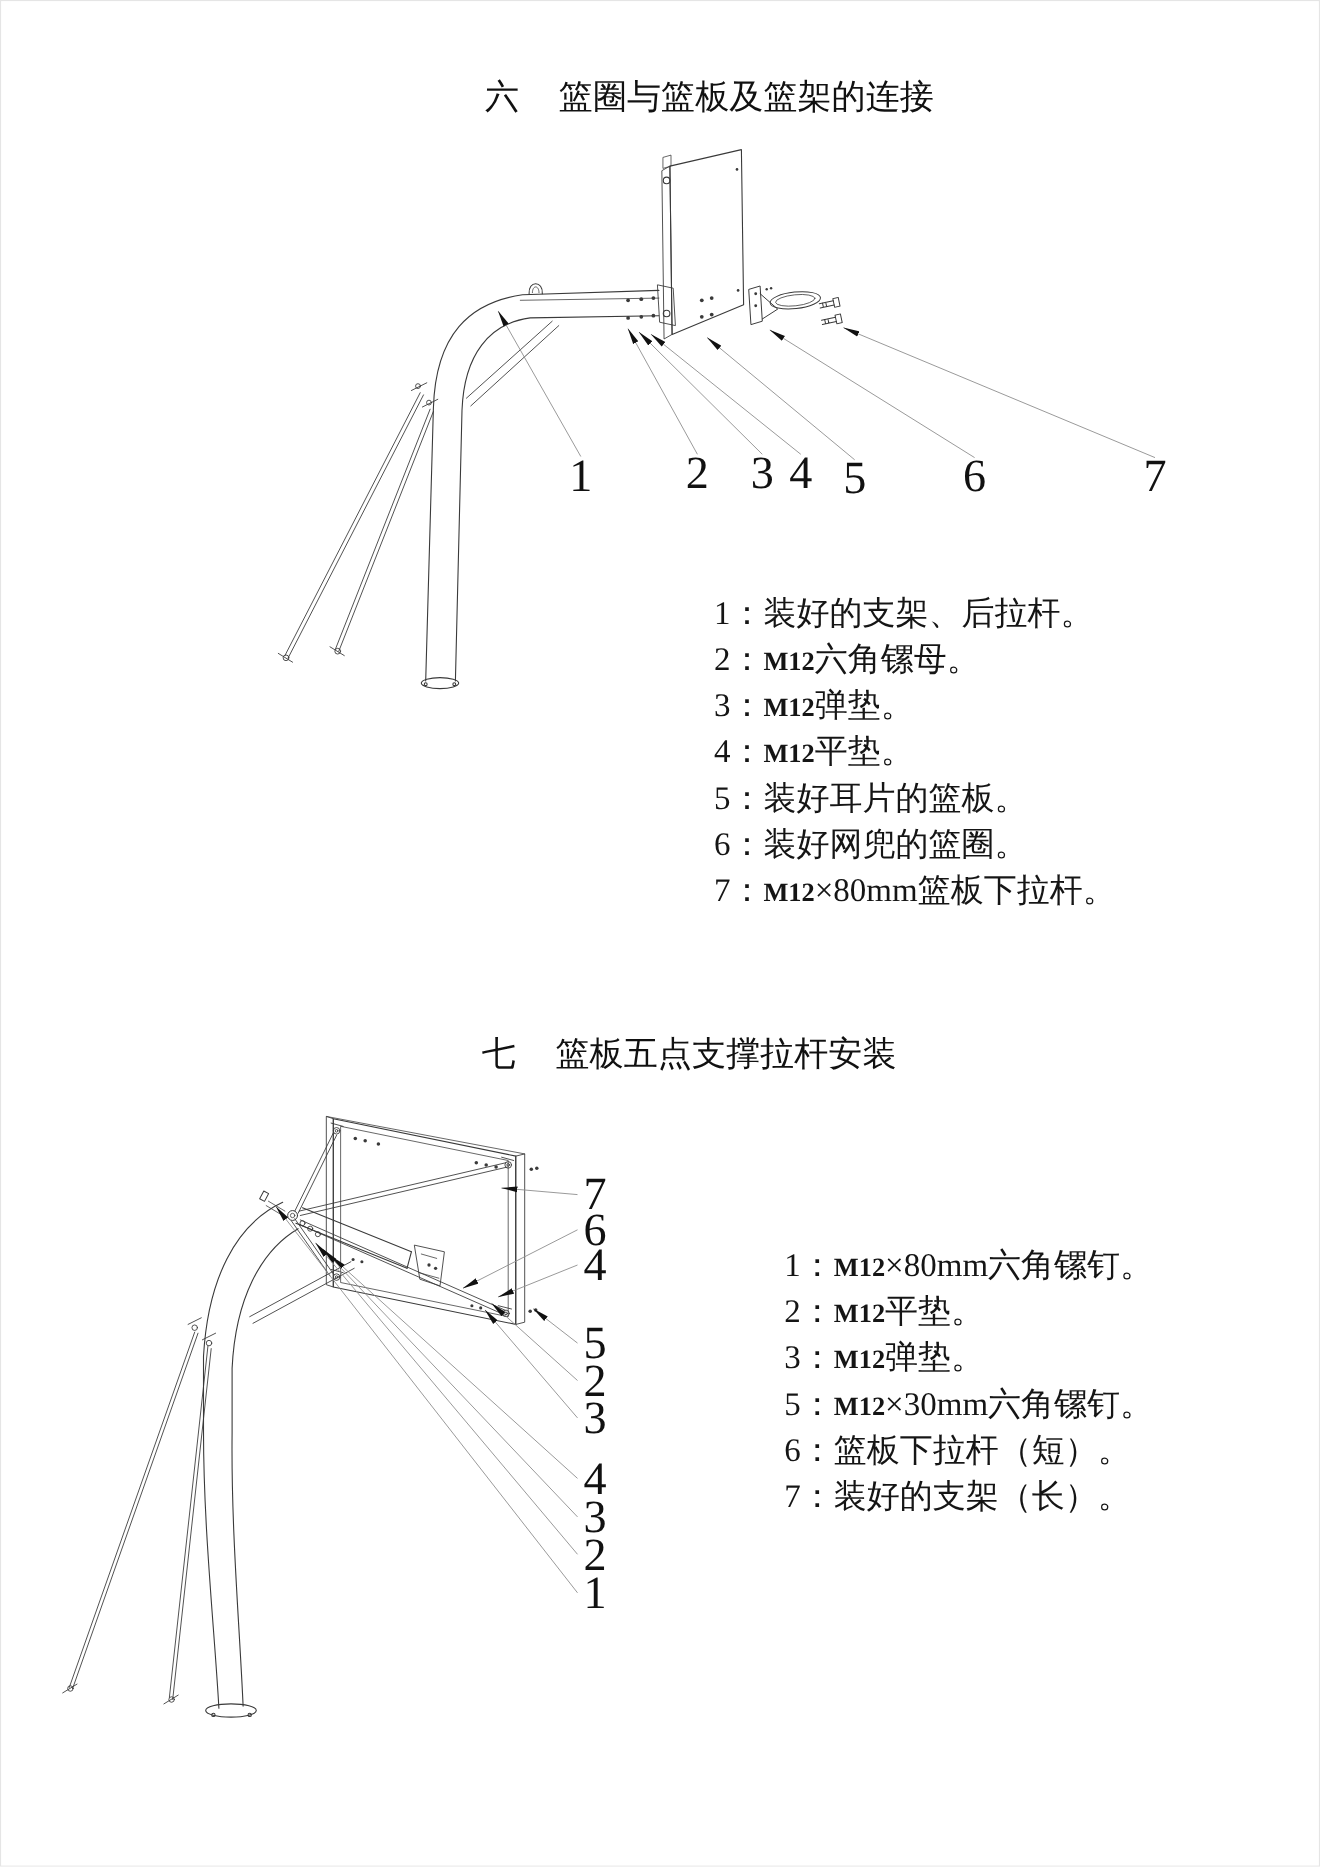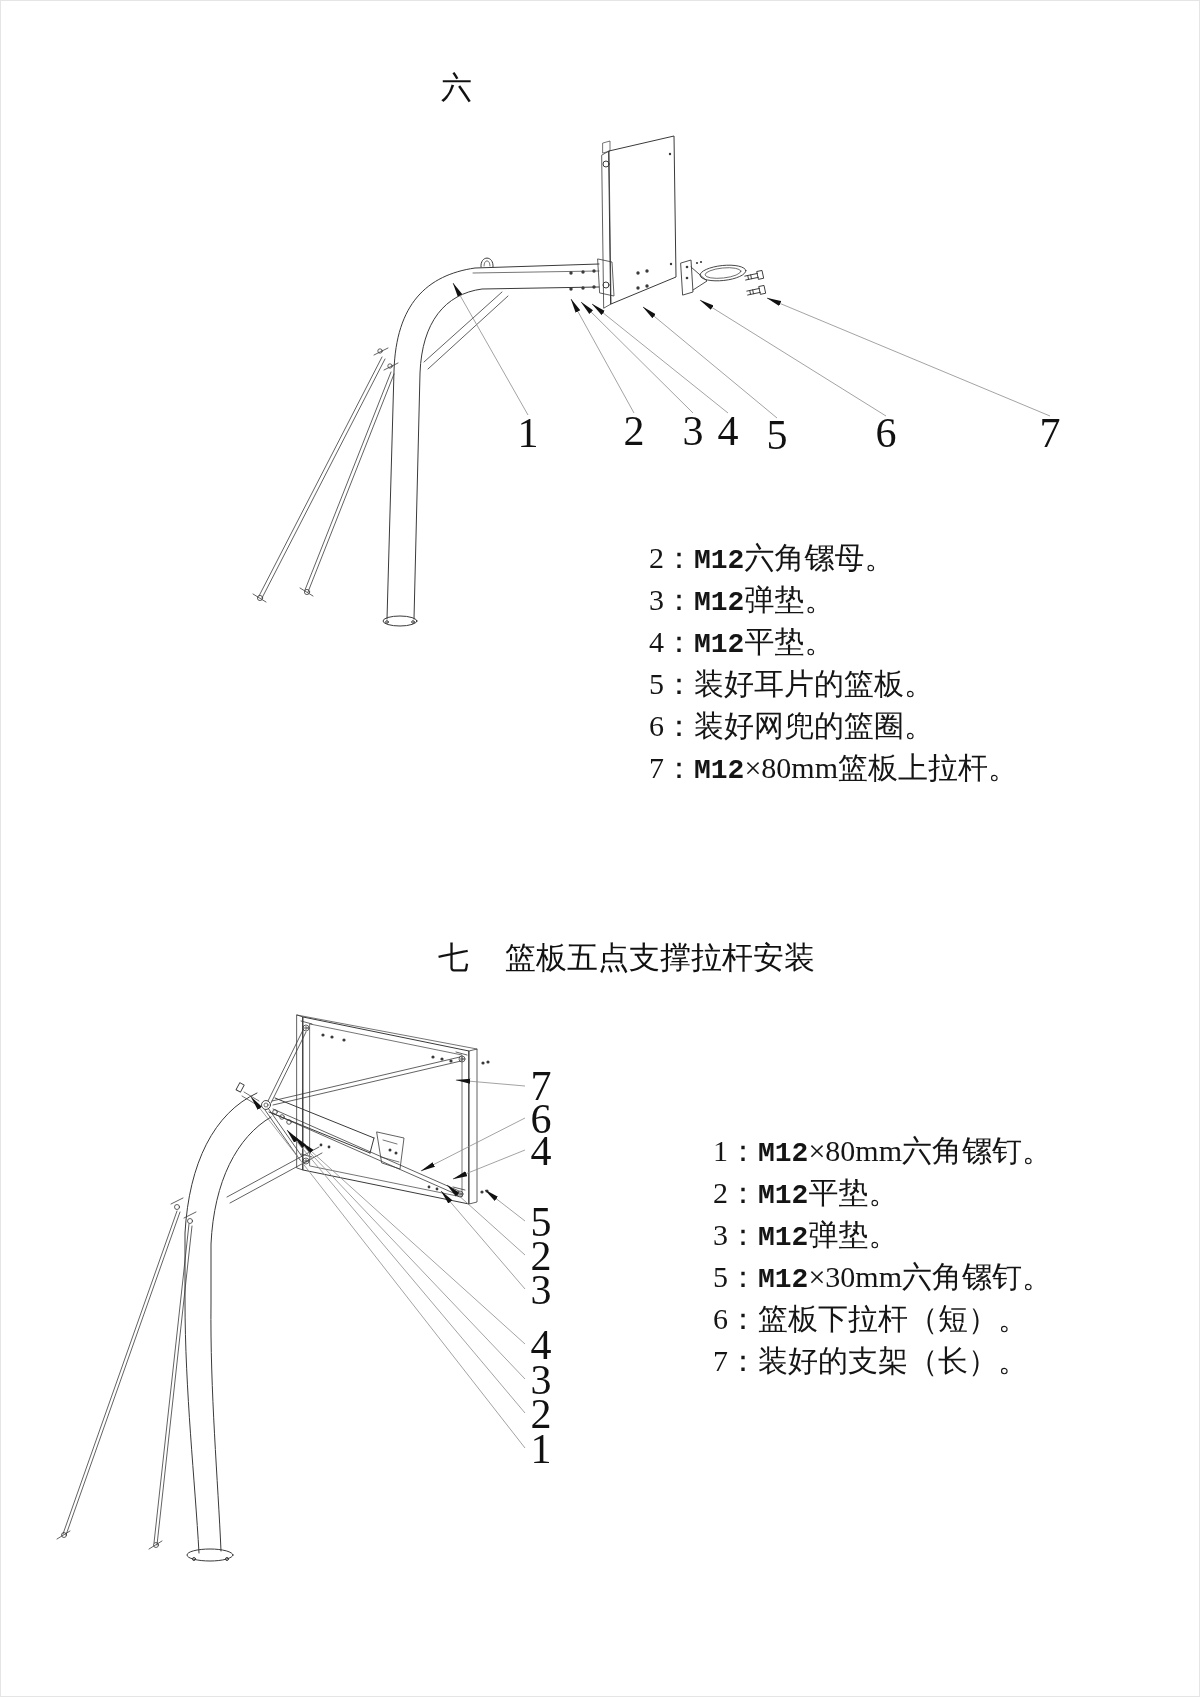--- a/index.html
+++ b/index.html
@@ -33,23 +33,23 @@
     white-space:nowrap;
   }
   .part-item{
     height:42px;
     line-height:42px;
     font-size:30px;
     color:#151515;
   }
   .p-label{font-family:"Liberation Serif","DejaVu Serif",serif;}
   .p-m{
-    font-family:Liberation Mono, monospace;
+    font-family:Liberation Serif, serif;
     font-weight:bold;
-    font-size:28px;
+    font-size:24px;
   }
   .p-size{font-family:Liberation Serif, serif;}
   .p-text{font-family:"Liberation Serif","DejaVu Serif",serif;}
   .co{
     position:absolute;
     transform:translate(-50%,-50%);
     font-family:"Liberation Serif","DejaVu Serif",serif;
     font-size:42px;
     line-height:42px;
     color:#111;
@@ -245,37 +245,39 @@
       <path marker-end="url(#arr)" d="M524,1288 L440,1190"></path>
       <path marker-end="url(#arr)" d="M524,1343 L300,1141"></path>
       <path marker-end="url(#arr)" d="M524,1378 L293,1135"></path>
       <path marker-end="url(#arr)" d="M524,1412 L286,1129"></path>
       <path marker-end="url(#arr)" d="M524,1447 L250,1096"></path>
     </g>
   </svg>
 
   <div class="heading" style="left:440px;top:70px">
     <span class="h-num">六</span>
+    <span class="h-title">篮圈与篮板及篮架的连接</span>
   </div>
 
   <span class="co" style="left:527px;top:432px">1</span>
   <span class="co" style="left:633px;top:430px">2</span>
   <span class="co" style="left:692px;top:430px">3</span>
   <span class="co" style="left:727px;top:430px">4</span>
   <span class="co" style="left:776px;top:434px">5</span>
   <span class="co" style="left:885px;top:432px">6</span>
   <span class="co" style="left:1049px;top:432px">7</span>
 
   <div class="parts-list" style="left:648px;top:536px">
+    <div class="part-item"><span class="p-label">1：</span><span class="p-m"></span><span class="p-size"></span><span class="p-text">装好的支架、后拉杆。</span></div>
     <div class="part-item"><span class="p-label">2：</span><span class="p-m">M12</span><span class="p-size"></span><span class="p-text">六角镙母。</span></div>
     <div class="part-item"><span class="p-label">3：</span><span class="p-m">M12</span><span class="p-size"></span><span class="p-text">弹垫。</span></div>
     <div class="part-item"><span class="p-label">4：</span><span class="p-m">M12</span><span class="p-size"></span><span class="p-text">平垫。</span></div>
     <div class="part-item"><span class="p-label">5：</span><span class="p-m"></span><span class="p-size"></span><span class="p-text">装好耳片的篮板。</span></div>
     <div class="part-item"><span class="p-label">6：</span><span class="p-m"></span><span class="p-size"></span><span class="p-text">装好网兜的篮圈。</span></div>
-    <div class="part-item"><span class="p-label">7：</span><span class="p-m">M12</span><span class="p-size">×80mm</span><span class="p-text">篮板上拉杆。</span></div>
+    <div class="part-item"><span class="p-label">7：</span><span class="p-m">M12</span><span class="p-size">×80mm</span><span class="p-text">篮板下拉杆。</span></div>
   </div>
 
   <div class="heading" style="left:437px;top:940px">
     <span class="h-num">七</span>
     <span class="h-title">篮板五点支撑拉杆安装</span>
   </div>
 
   <span class="co" style="left:540px;top:1085px">7</span>
   <span class="co" style="left:540px;top:1118px">6</span>
   <span class="co" style="left:540px;top:1150px">4</span>

